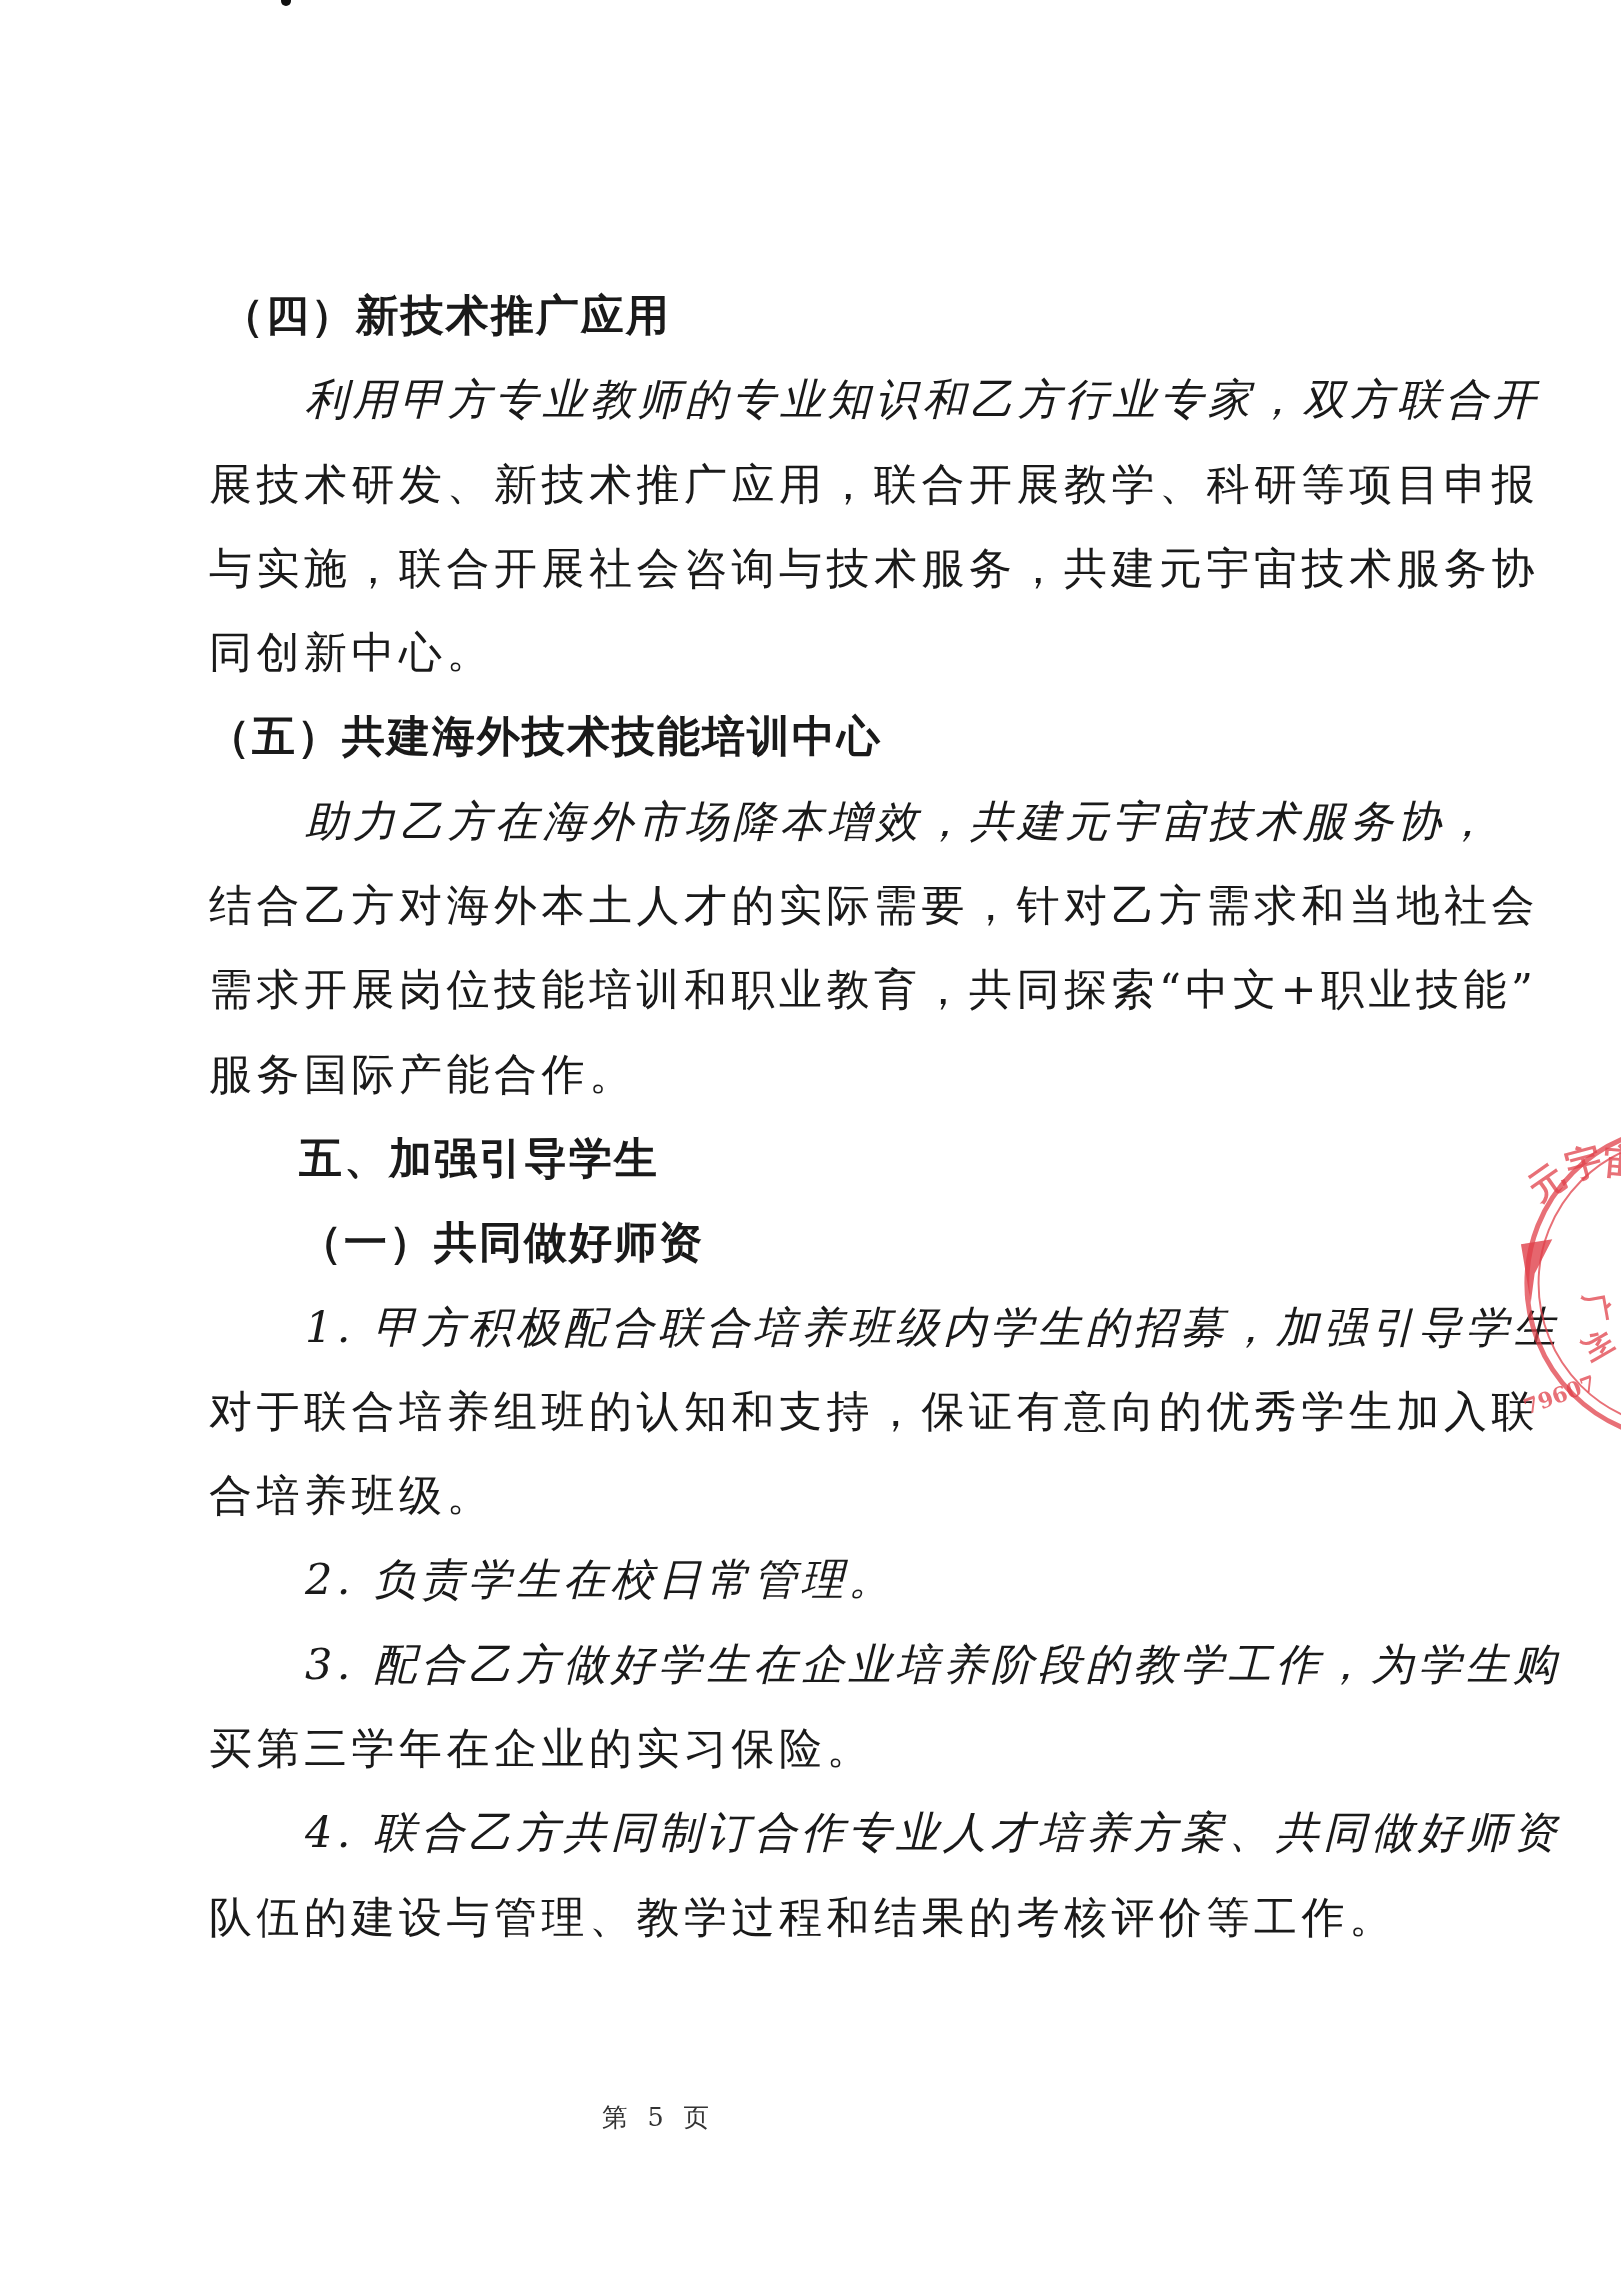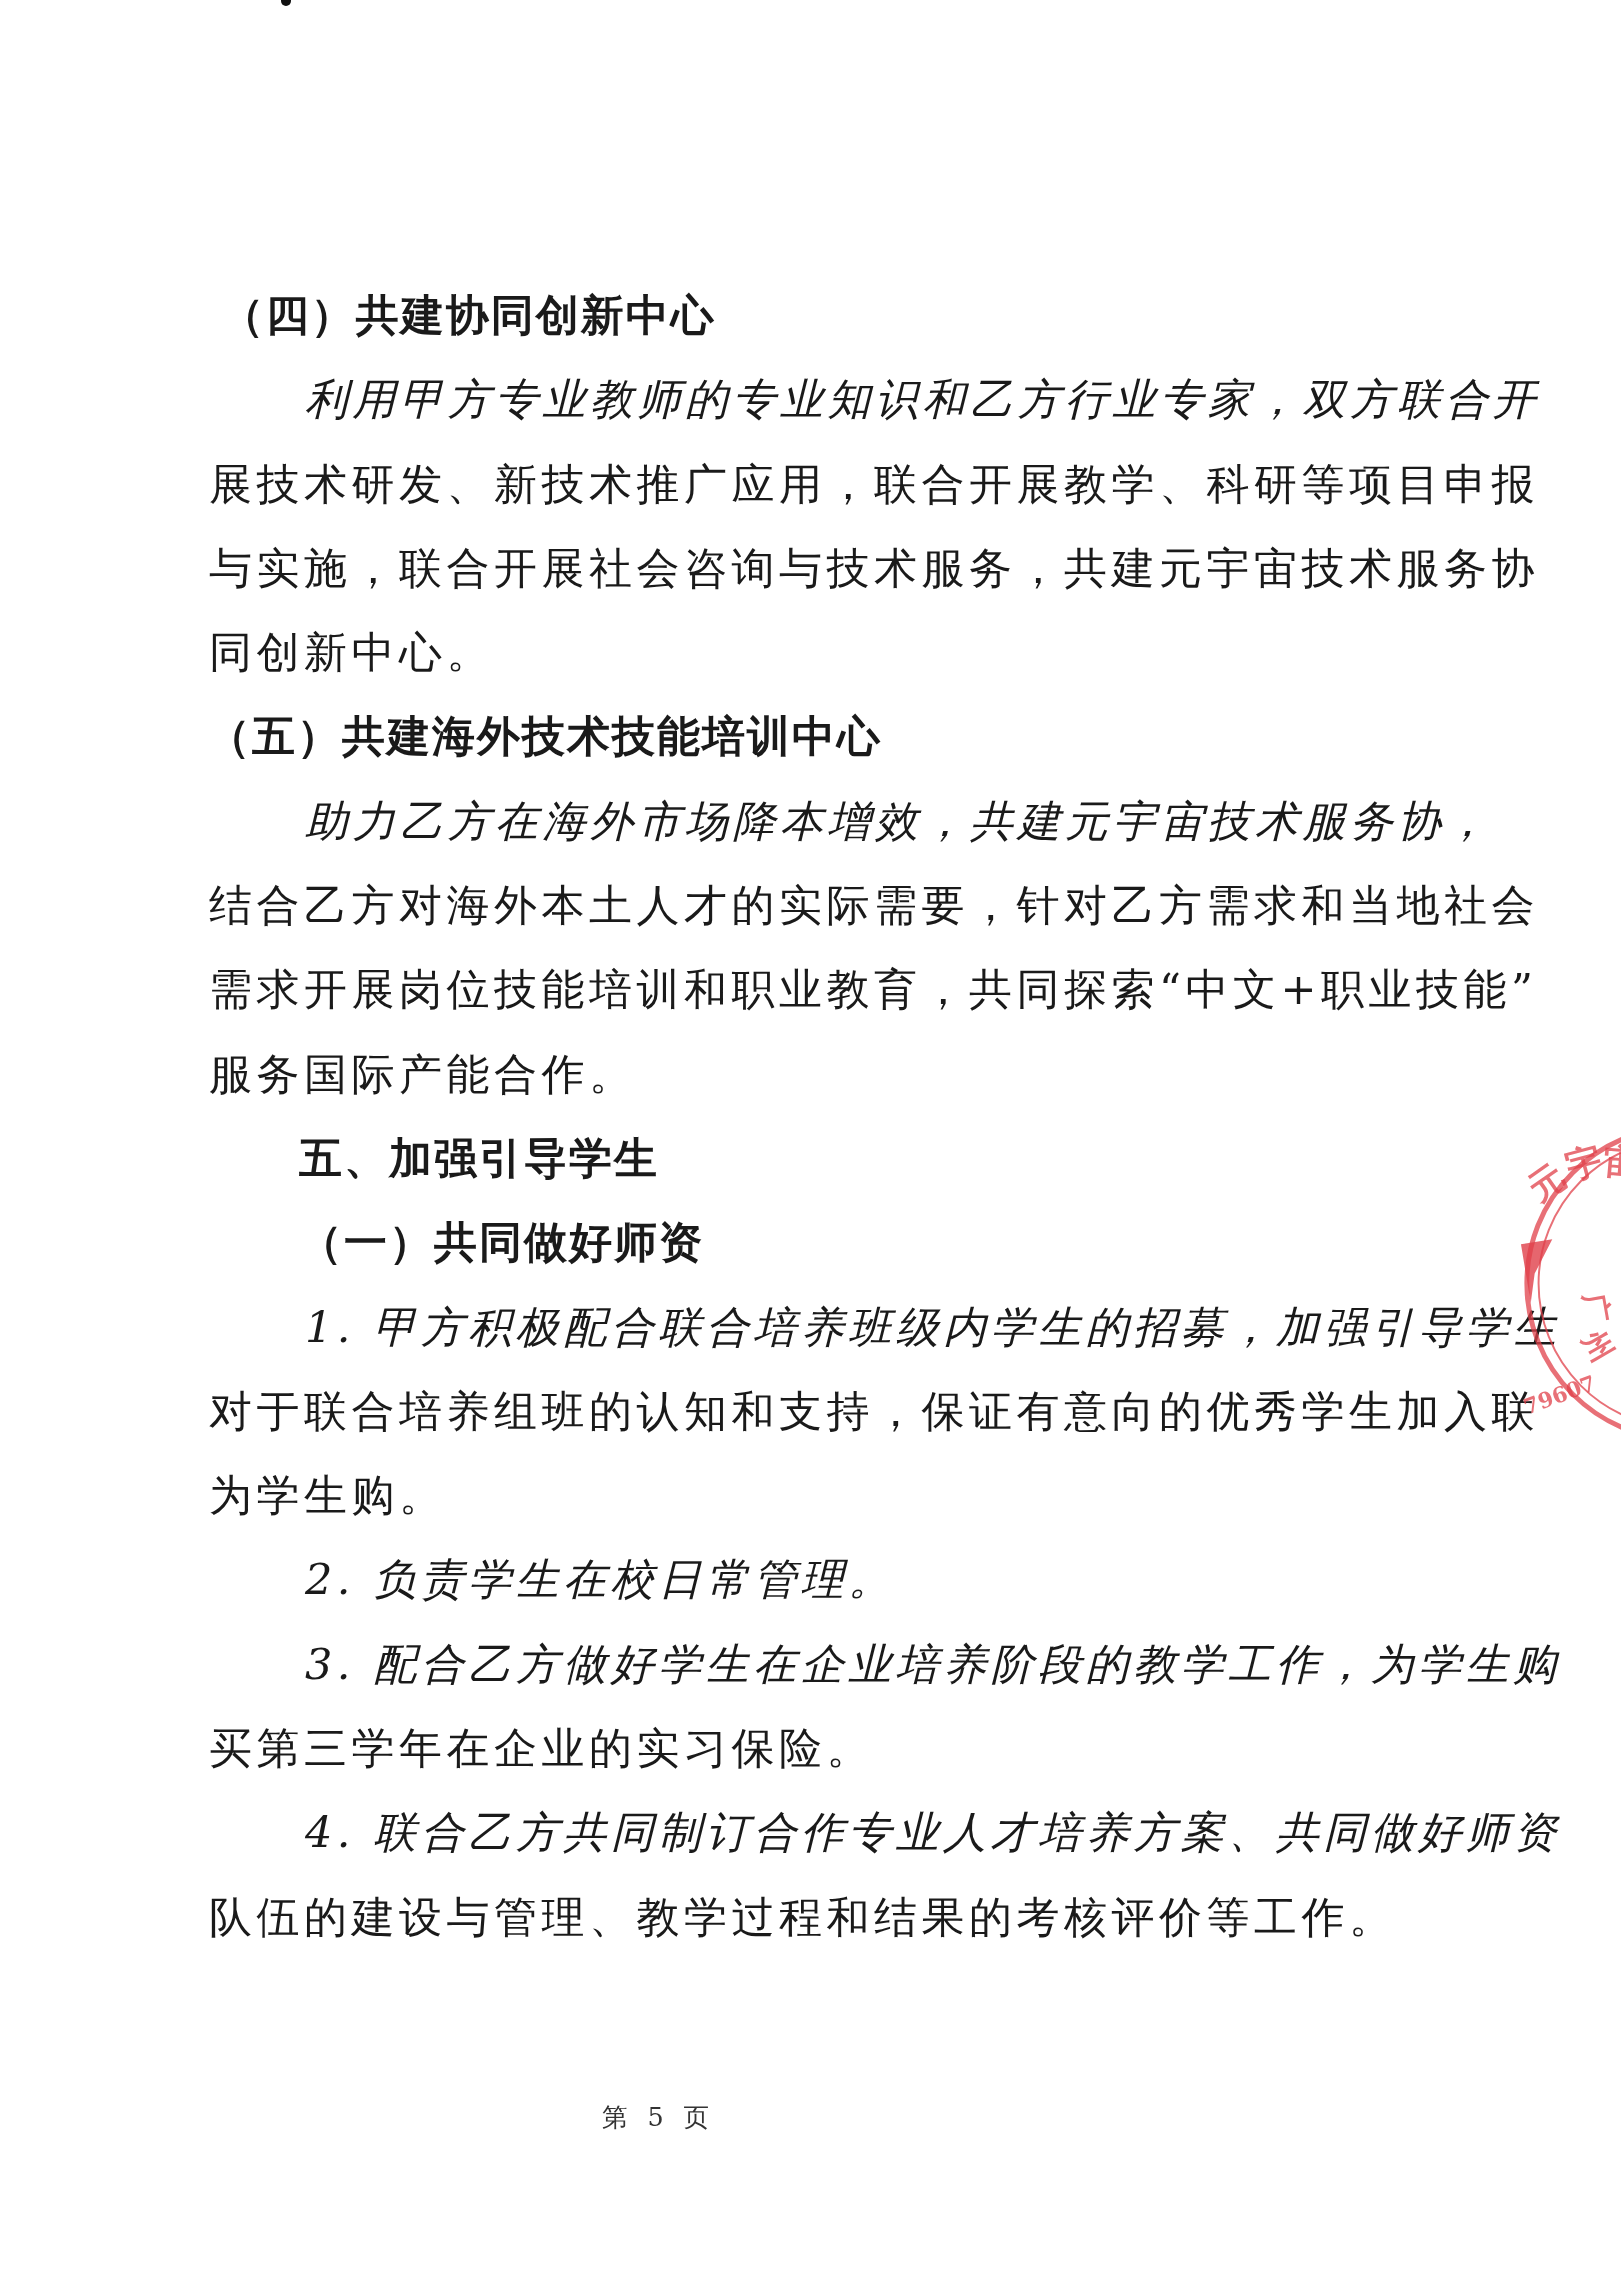--- a/index.html
+++ b/index.html
@@ -75,41 +75,41 @@
 </style>
 </head>
 <body>
 
 <div class="binding-mark"></div>
 
 <div class="faint-bleed" style="left:225px;top:299px;">　　　　　　　　　　　　　　　　　　　　</div>
 
 <div class="page">
 
-  <div class="line heading indent-h" style="top:0px;">（四）共建协同创新中心</div>
+  <div class="line heading indent-h" style="top:0px;">（四）新技术推广应用</div>
 
   <div class="line indent" style="top:84px;">利用甲方专业教师的专业知识和乙方行业专家，双方联合开</div>
   <div class="line" style="top:169px;">展技术研发、新技术推广应用，联合开展教学、科研等项目申报</div>
   <div class="line" style="top:253px;">与实施，联合开展社会咨询与技术服务，共建元宇宙技术服务协</div>
   <div class="line" style="top:337px;">同创新中心。</div>
 
   <div class="line heading" style="top:421px;left:-2px;">（五）共建海外技术技能培训中心</div>
 
   <div class="line indent" style="top:506px;">助力乙方在海外市场降本增效，共建元宇宙技术服务协，</div>
   <div class="line" style="top:590px;">结合乙方对海外本土人才的实际需要，针对乙方需求和当地社会</div>
   <div class="line" style="top:674px;">需求开展岗位技能培训和职业教育，共同探索“中文+职业技能”</div>
   <div class="line" style="top:759px;">服务国际产能合作。</div>
 
   <div class="line heading" style="top:843px;left:90px;">五、加强引导学生</div>
 
   <div class="line heading" style="top:927px;left:90px;">（一）共同做好师资</div>
 
   <div class="line indent" style="top:1012px;">1. 甲方积极配合联合培养班级内学生的招募，加强引导学生</div>
   <div class="line" style="top:1096px;">对于联合培养组班的认知和支持，保证有意向的优秀学生加入联</div>
-  <div class="line" style="top:1180px;">为学生购。</div>
+  <div class="line" style="top:1180px;">合培养班级。</div>
 
   <div class="line indent" style="top:1264px;">2. 负责学生在校日常管理。</div>
 
   <div class="line indent" style="top:1349px;">3. 配合乙方做好学生在企业培养阶段的教学工作，为学生购</div>
   <div class="line" style="top:1433px;">买第三学年在企业的实习保险。</div>
 
   <div class="line indent" style="top:1517px;">4. 联合乙方共同制订合作专业人才培养方案、共同做好师资</div>
   <div class="line" style="top:1602px;">队伍的建设与管理、教学过程和结果的考核评价等工作。</div>
 </div>
 

